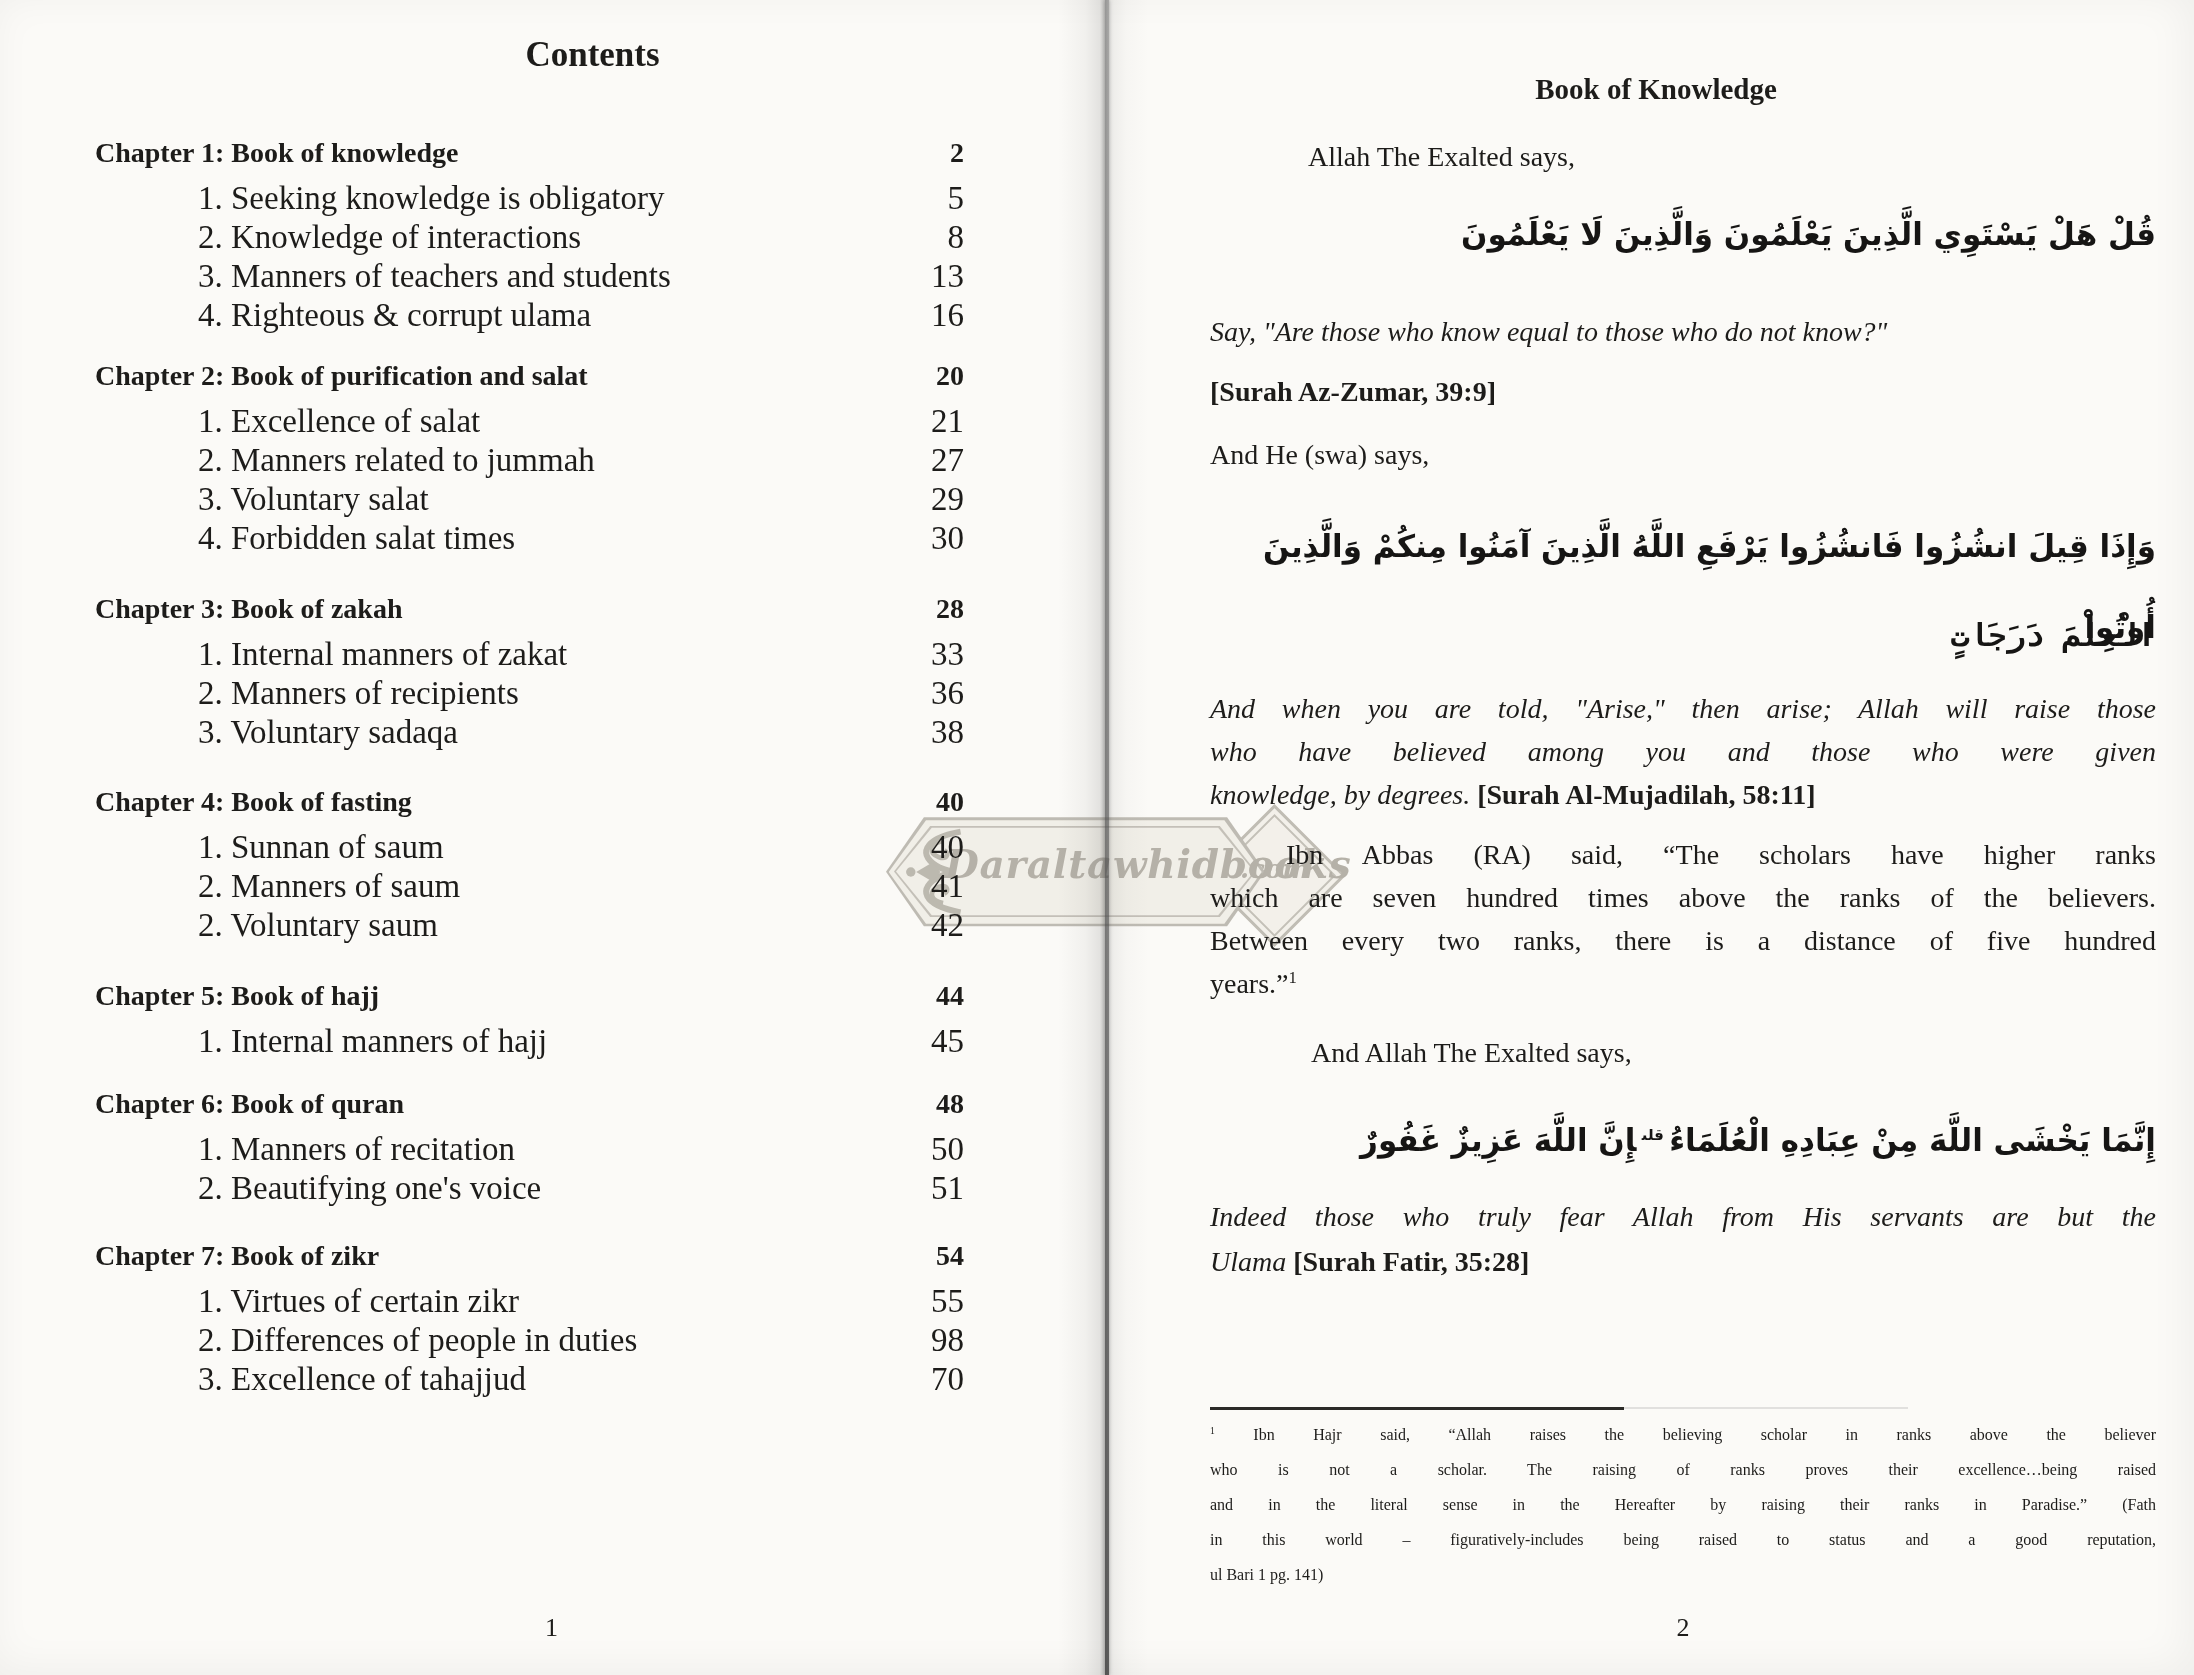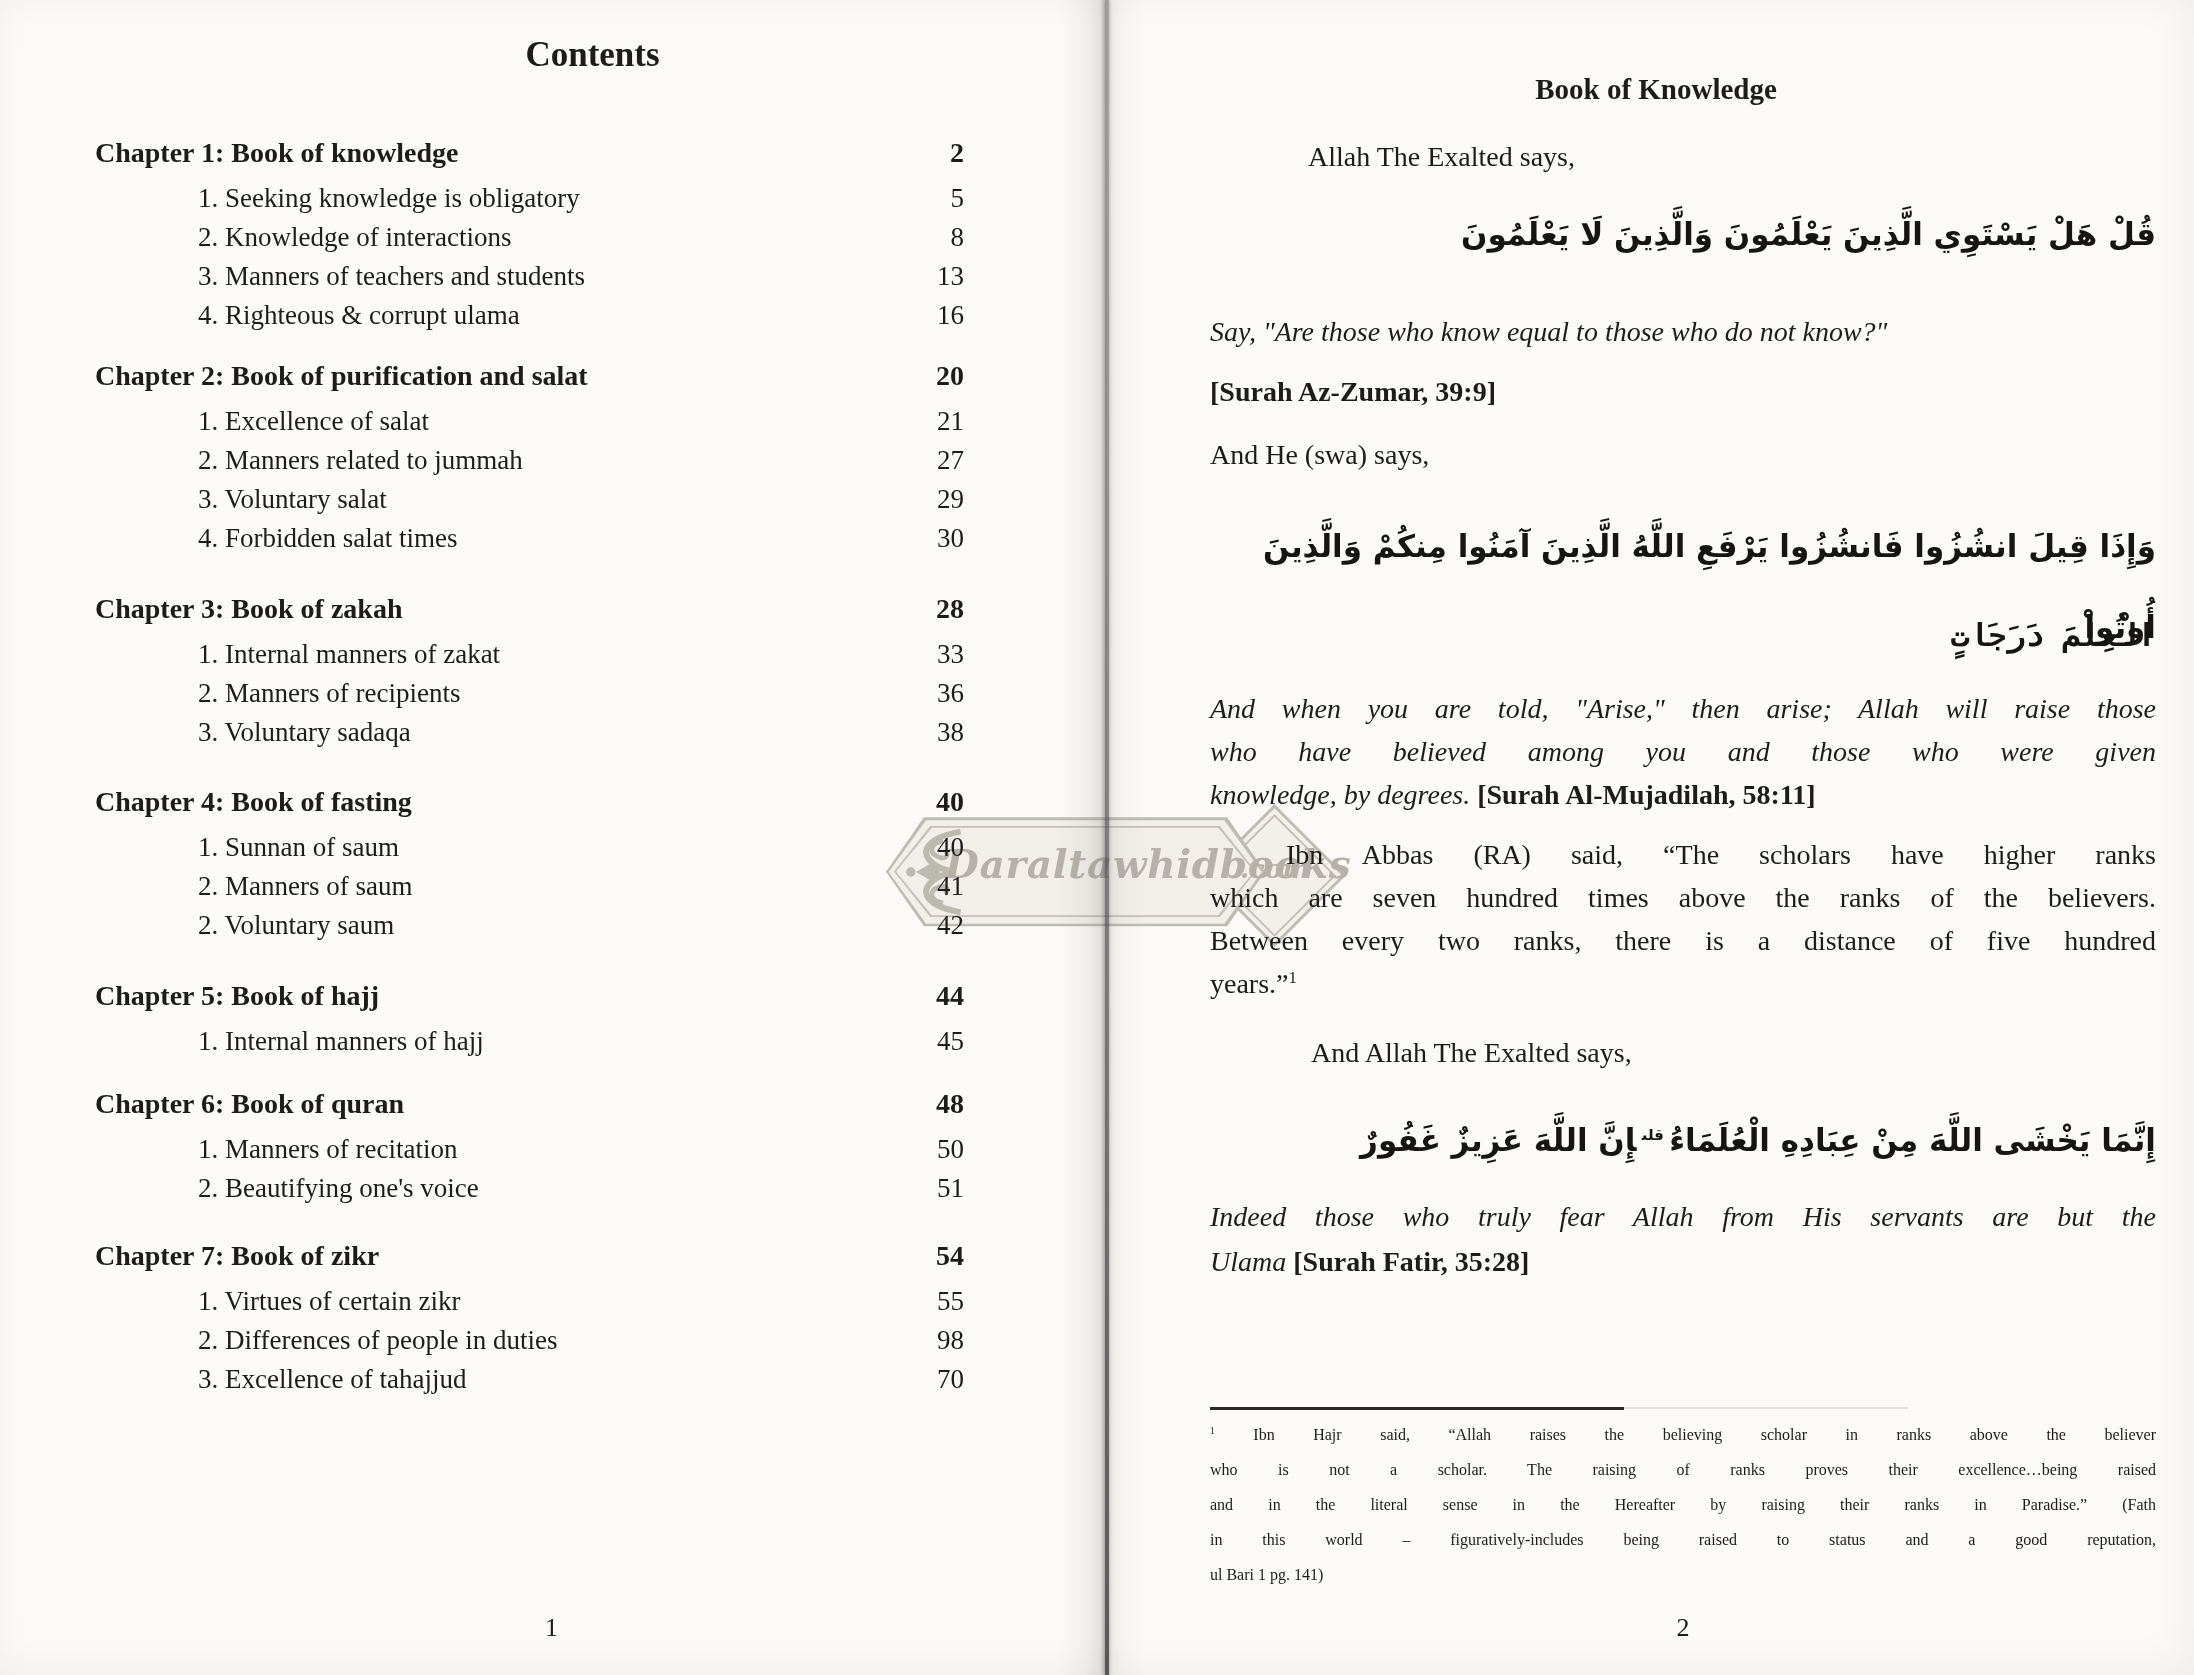--- a/index.html
+++ b/index.html
@@ -63,21 +63,21 @@
   
   .contents-title{
     position:absolute;left:0;top:35px;width:1185px;text-align:center;
     font-size:35px;font-weight:bold;
   }
   .toc{position:absolute;left:95px;top:0;width:869px;}
   .toc-chapter{position:absolute;left:0;width:869px;margin-top:11px;}
   .toc-row{display:flex;justify-content:space-between;align-items:baseline;}
   .toc-head{font-weight:bold;font-size:28px;line-height:43px;}
   .toc-items{margin-top:5.4px;}
-  .toc-item{font-size:27px;line-height:39px;align-items:center;}
+  .toc-item{font-size:33px;line-height:39px;align-items:center;}
   .toc-item .toc-label{padding-left:103px;}
   .toc-page{text-align:right;}
   .pagenum{position:absolute;font-size:26px;}
   .pagenum-left{left:0;width:1103px;top:1613px;text-align:center;}
   .pagenum-right{left:1210px;width:946px;top:1613px;text-align:center;}
 
   
   .rp{position:absolute;left:1210px;width:946px;}
   .rp-header{left:1183px;width:946px;top:73px;text-align:center;font-size:29px;font-weight:bold;}
   .says{font-size:28px;line-height:38px;}

